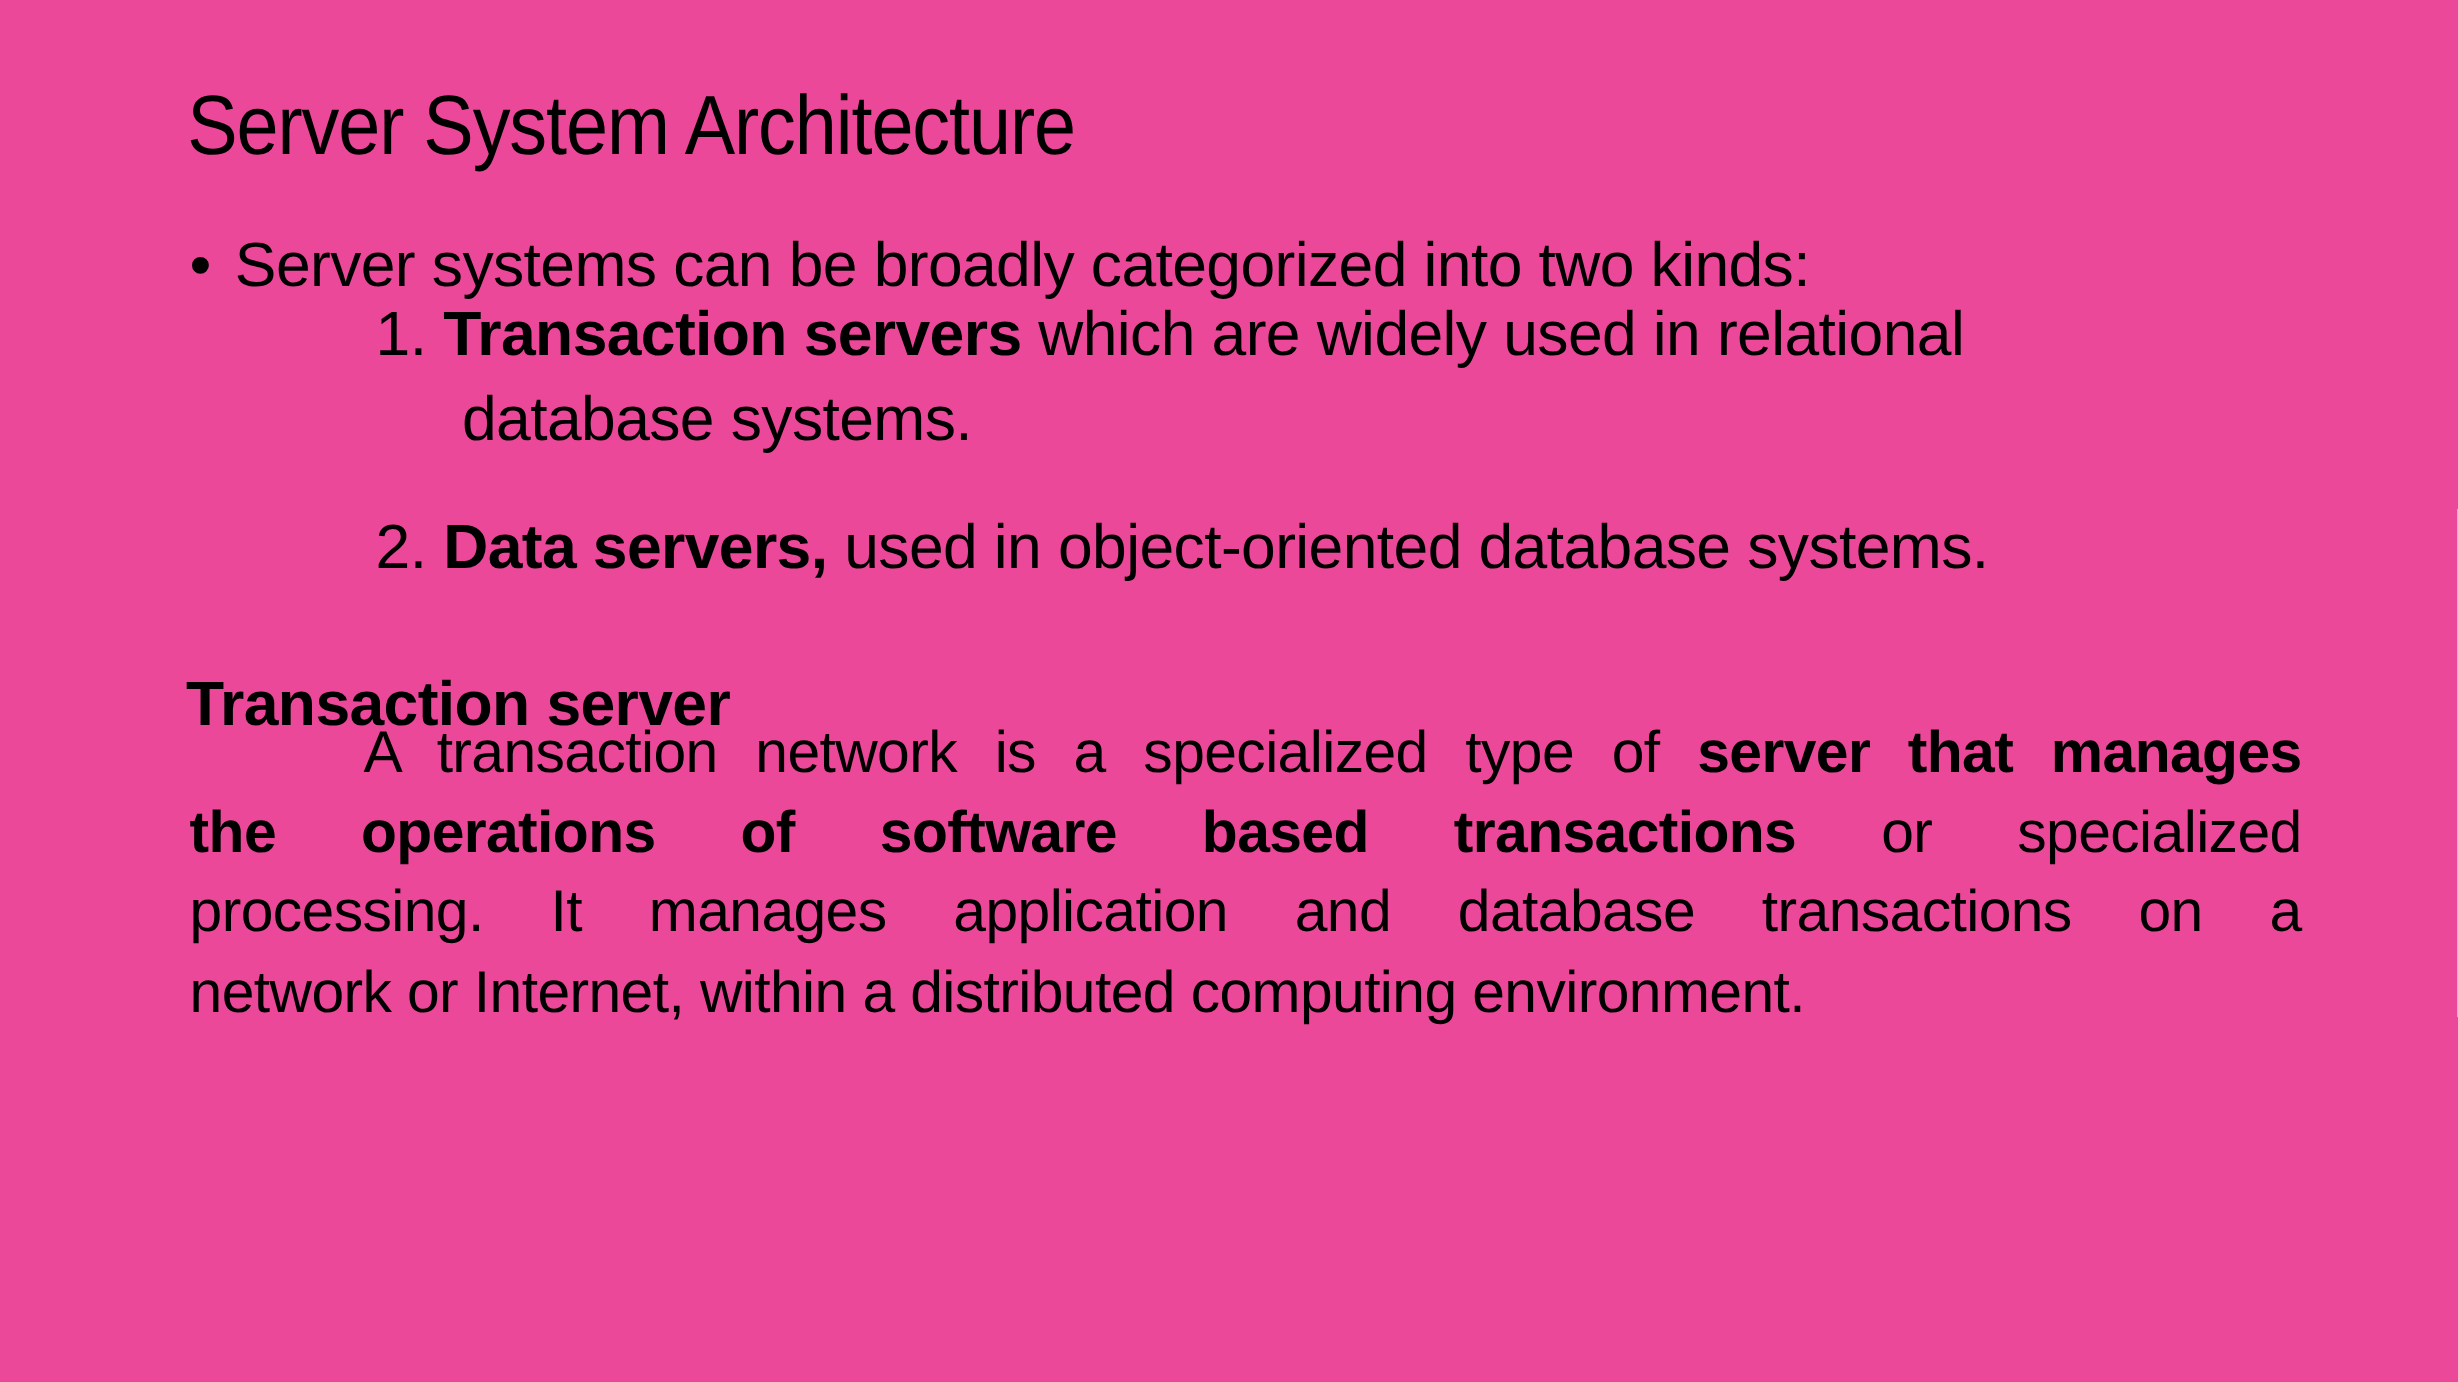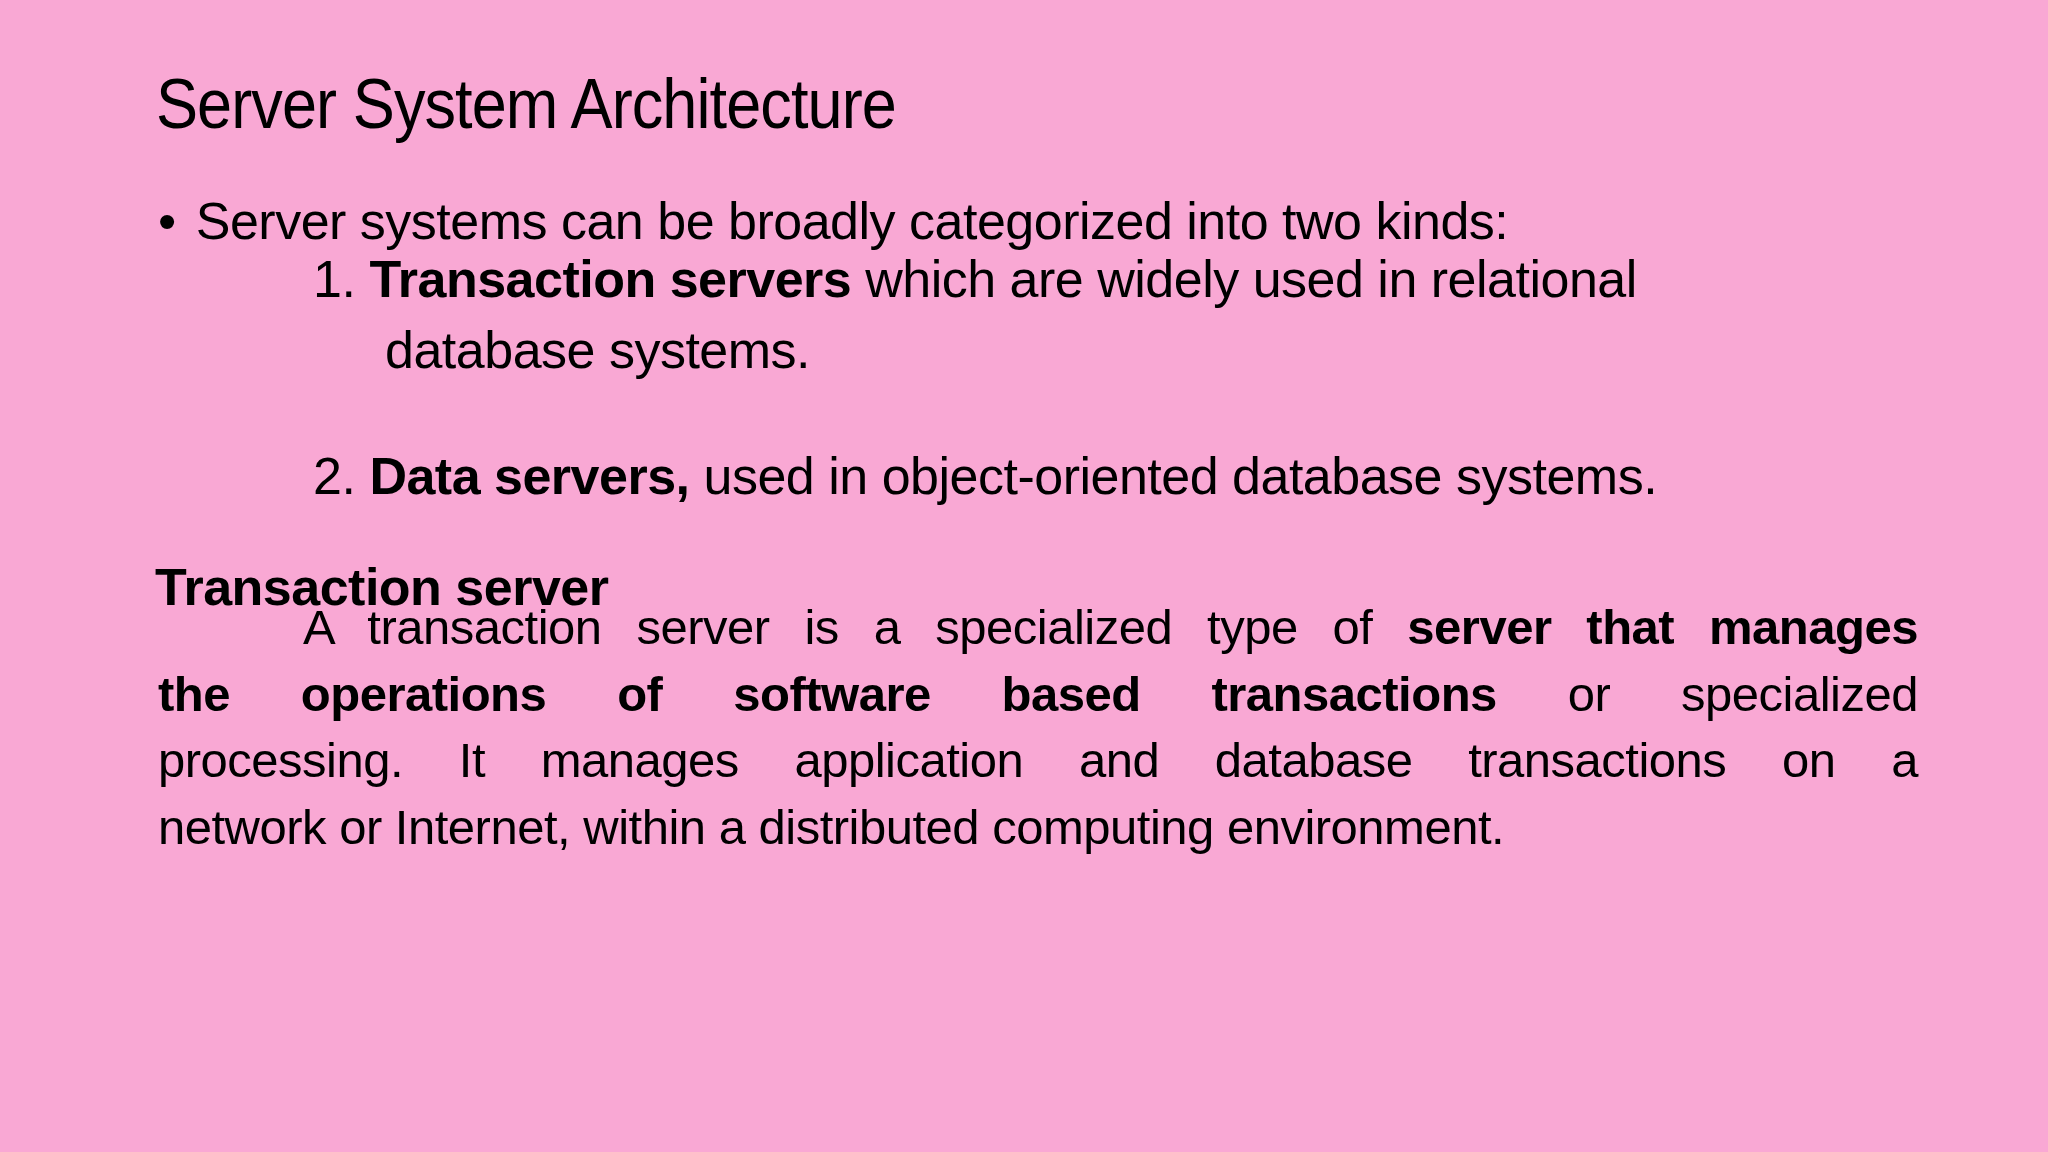--- a/index.html
+++ b/index.html
@@ -1,21 +1,21 @@
 <!DOCTYPE html>
 <html><head>
 <meta charset="utf-8">
 <style>
   * { margin: 0; padding: 0; box-sizing: border-box; }
   html, body { background: #ffffff; }
   .slide {
     position: relative;
     width: 2048px;
     height: 1152px;
-    background: #f9a8d4;
+    background: #ec4899;
     color: #000000;
     font-family: "Liberation Sans", sans-serif;
     overflow: hidden;
   }
   .title {
     position: absolute;
     left: 156px;
     top: 64px;
     font-size: 70px;
     font-weight: 400;
@@ -29,21 +29,21 @@
     position: absolute;
     font-size: 52px;
     letter-spacing: -0.5px;
     line-height: normal;
     white-space: nowrap;
   }
   .bullet-line { left: 158px; top: 165px; margin-top: 26px; }
   .marker { display: inline-block; margin-right: 20px; }
   .num-item-1 { left: 313px; top: 249px; }
   .num-cont-1 { left: 385px; top: 320px; }
-  .num-item-2 { left: 313px; top: 426px; margin-top: 20px; }
+  .num-item-2 { left: 313px; top: 426px; }
   .item-number { display: inline-block; margin-right: 14px; }
   .b { font-weight: 700; }
   .section-heading {
     position: absolute;
     left: 155px;
     top: 509px;
     font-size: 52px;
     font-weight: 700;
     letter-spacing: -0.5px;
     white-space: nowrap;
@@ -78,19 +78,19 @@
 
   <div class="line num-cont-1">database systems.</div>
 
   <div class="line num-item-2">
     <span class="item-number">2.</span><span class="b">Data servers,</span><span> used in object-oriented database systems.</span>
   </div>
 
   <div class="section-heading">Transaction server</div>
 
   <div class="paragraph">
-    <span class="pline jline p-indent"><span>A transaction server is a specialized type of </span><span class="b">server that manages</span></span>
+    <span class="pline jline p-indent"><span>A transaction network is a specialized type of </span><span class="b">server that manages</span></span>
     <span class="pline jline"><span class="b">the operations of software based transactions</span><span> or specialized</span></span>
     <span class="pline jline"><span>processing. It manages application and database transactions on a</span></span>
     <span class="pline"><span>network or Internet, within a distributed computing environment.</span></span>
   </div>
 
 </div>
 
 </body></html>

